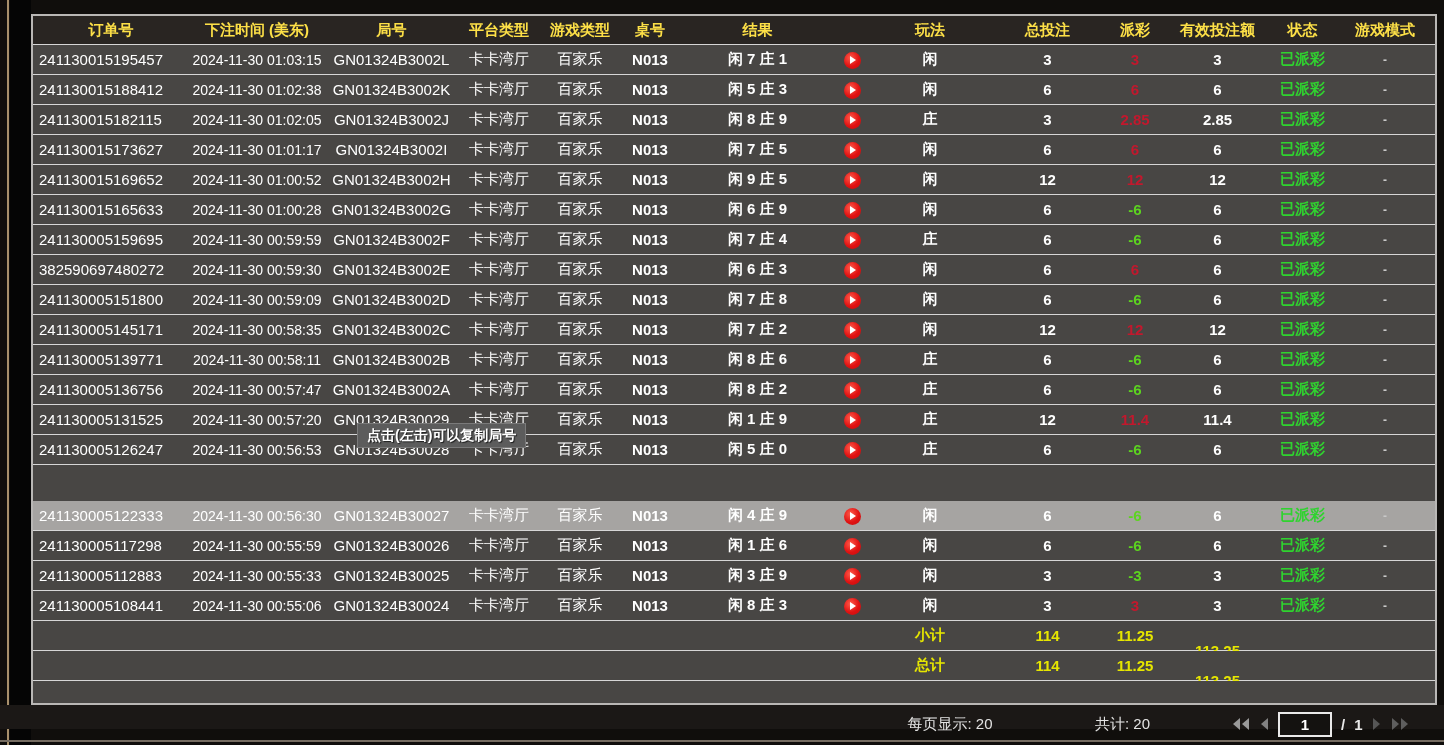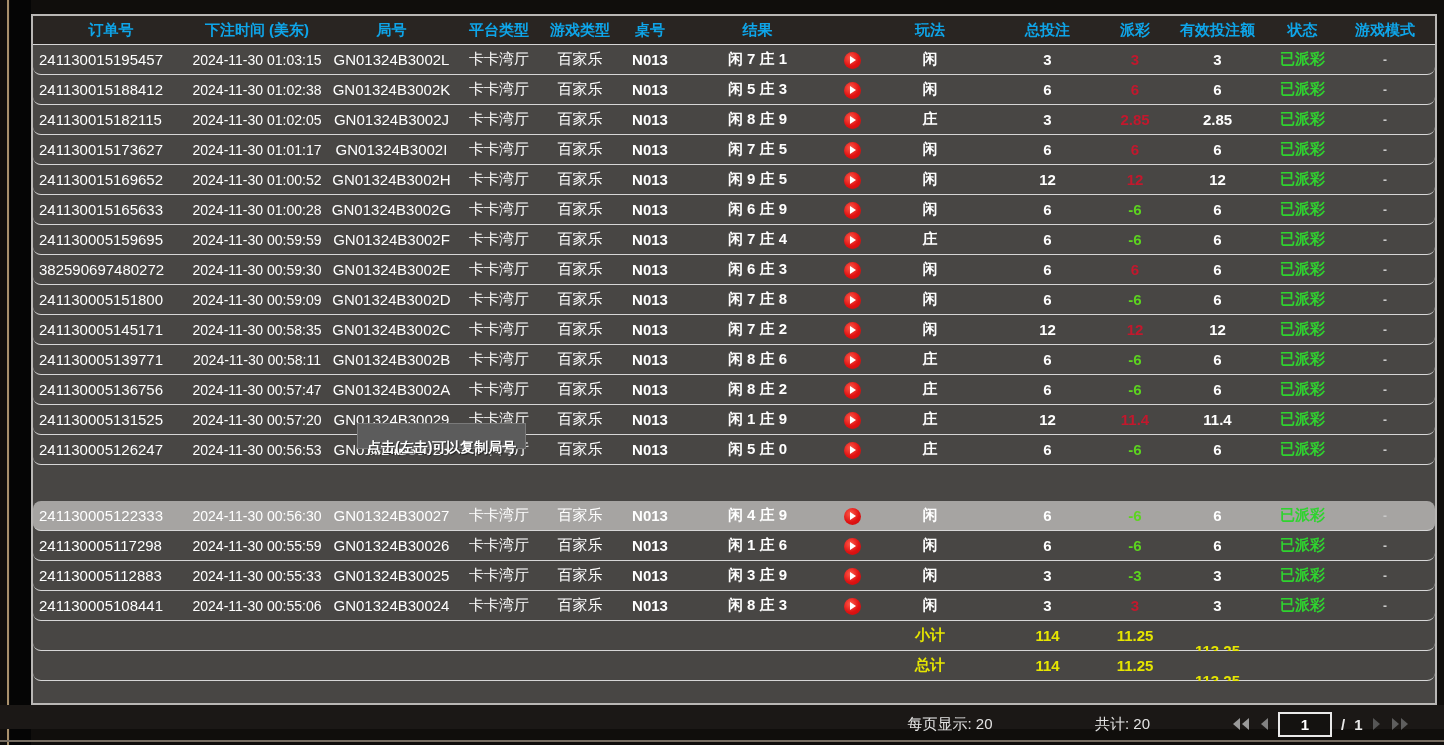--- a/index.html
+++ b/index.html
@@ -18,27 +18,27 @@
     position:absolute; left:31px; top:14px; width:1406px; height:691px;
     background:#484644; border:2px solid #b9b7b5;
     --cols:156px 136px 133px 82px 80px 60px 155px 35px 120px 115px 60px 105px 65px 1fr;
     display:flex; flex-direction:column;
   }
   .header-row, .row {
     display:grid; grid-template-columns:var(--cols);
     align-items:center; width:100%;
   }
   .header-row {
-    height:29px; background:#292522; color:#0ea5e9;
+    height:29px; background:#292522; color:#fde047;
     font-weight:bold; font-size:15px;
     border-bottom:1px solid #d6d6d6; flex:none;
   }
   .row {
     height:30px; background:#484644; color:#ffffff; font-size:15px;
-    border-bottom:1px solid #d6d6d6; flex:none;border-radius:8px;
+    border-bottom:1px solid #d6d6d6; flex:none;
   }
   .row.hl { background:#a6a4a2;margin-top:36px; }
   .cell { overflow:hidden; white-space:nowrap; text-align:center; }
   .c-order { text-align:left; padding-left:6px; }
   .c-time { font-size:14px; }
   .c-bold { font-weight:bold; }
   .c-status { color:#2fd32f; font-weight:bold; }
   .c-mode { color:#c8c8c8; font-size:12px; font-weight:bold; }
   .payout.win { color:#c2182d; }
   .payout.loss { color:#5cd41f; }
@@ -59,21 +59,21 @@
   .row.sum { color:#e6e600; font-weight:bold; }
   .sum-label { grid-column:9; }
   .sv1 { grid-column:10; }
   .sv2 { grid-column:11; }
   .sv3 { grid-column:12;margin-top:29px; }
   .filler { flex:1; background:#484644; }
 
   
   .tooltip {
     position:absolute; left:357px; top:423px; height:25px; line-height:23px;
-    padding:12px 9px; background:#5c5c5c; border:1px solid #7a7a7a;
+    padding:0 9px; background:#5c5c5c; border:1px solid #7a7a7a;
     color:#ffffff; font-size:14px; font-weight:bold;
     text-shadow:1px 1px 1px #1d1d1d; z-index:20; white-space:nowrap;
   }
 
   
   .footer {
     position:absolute; left:0; top:705px; width:1444px; height:24px;
     background:#1b1816; color:#e3e3e3; font-size:15px;
   }
   .per-page { position:absolute; left:870px; top:0; width:160px; height:38px;

